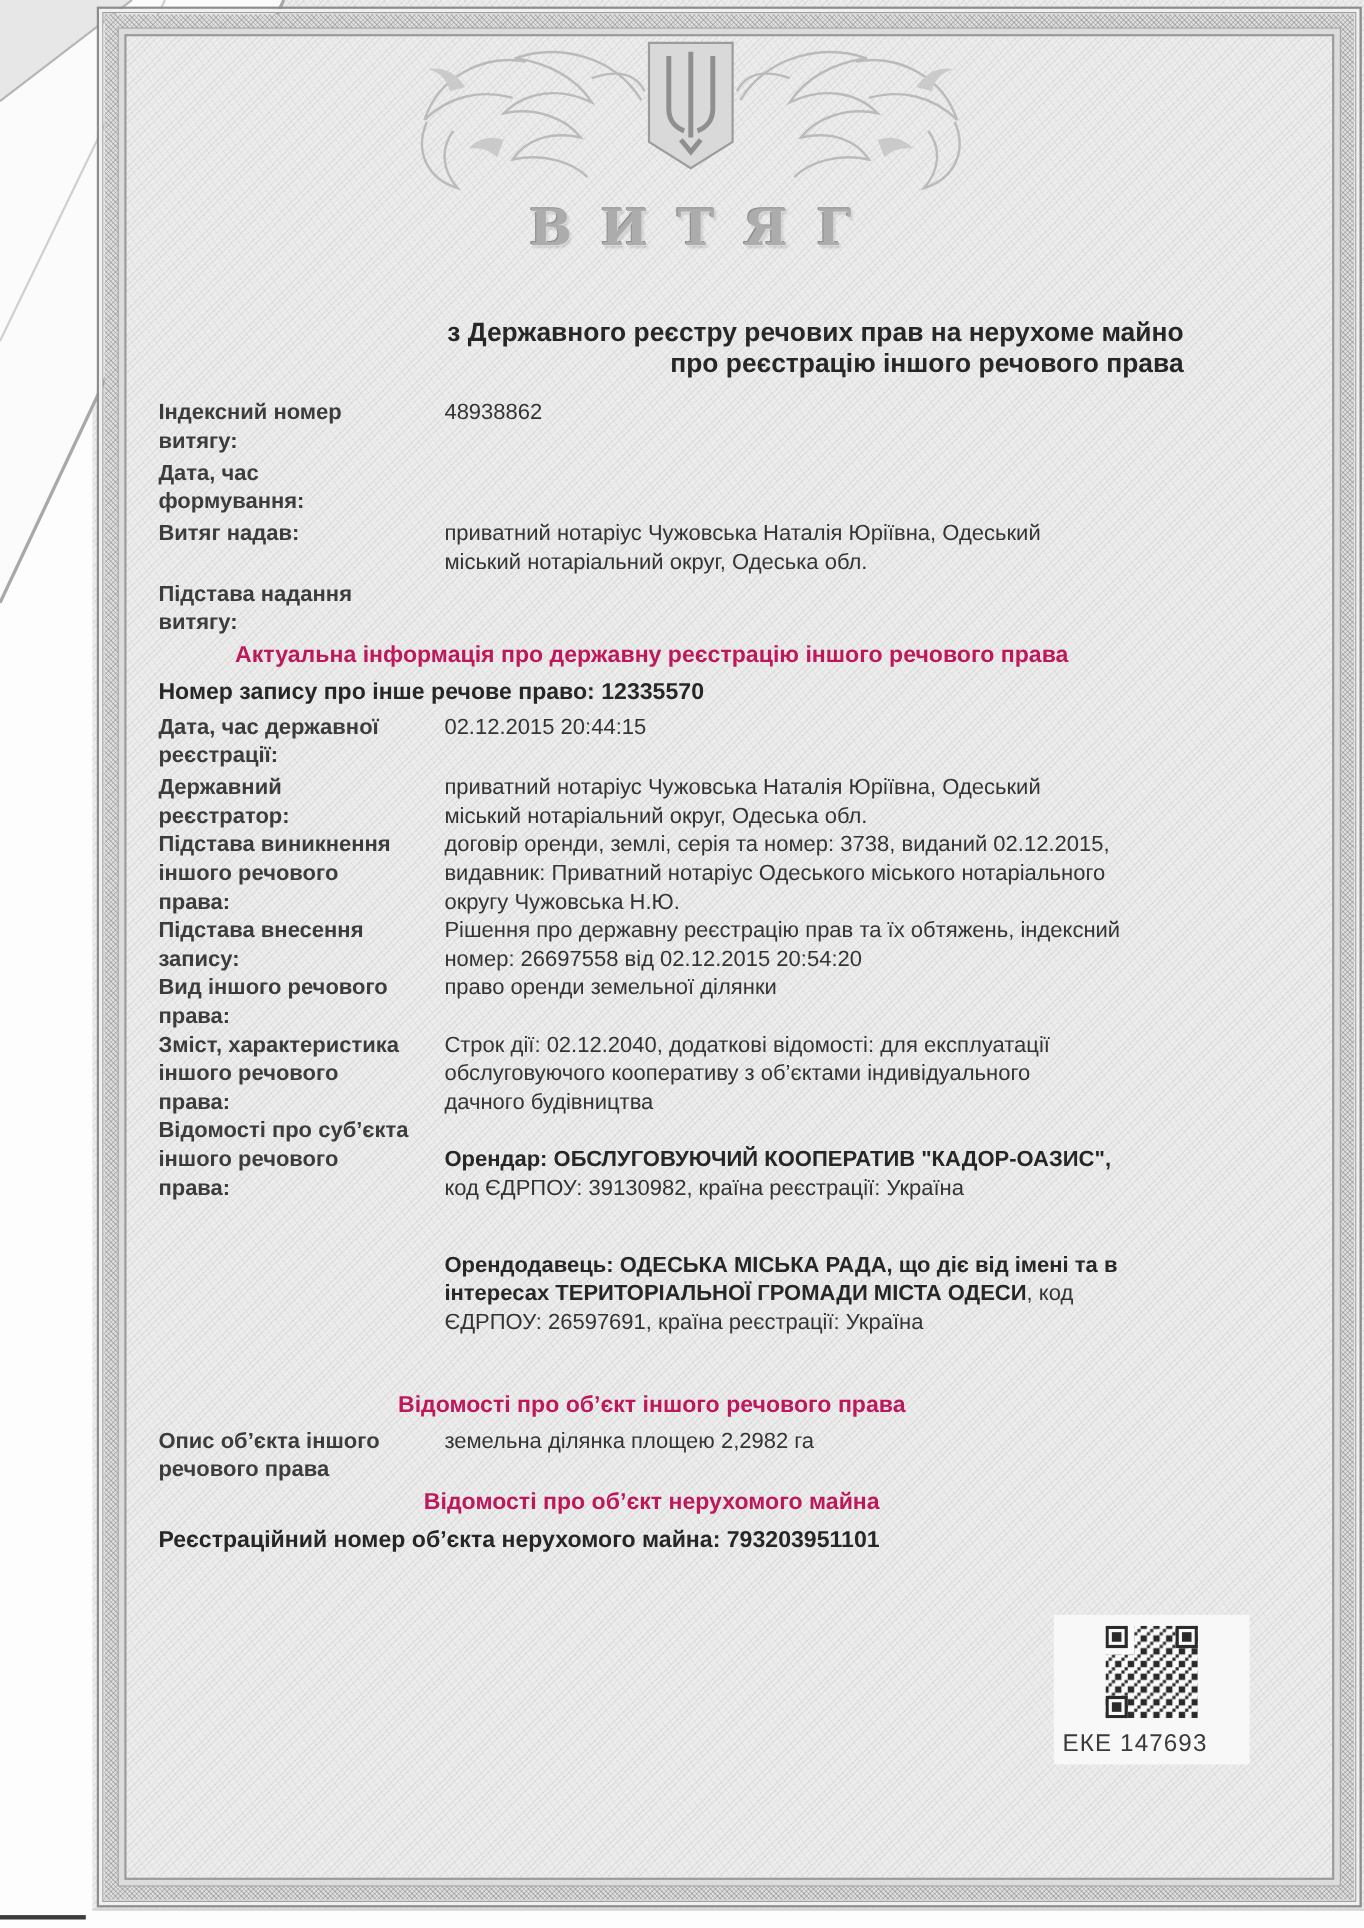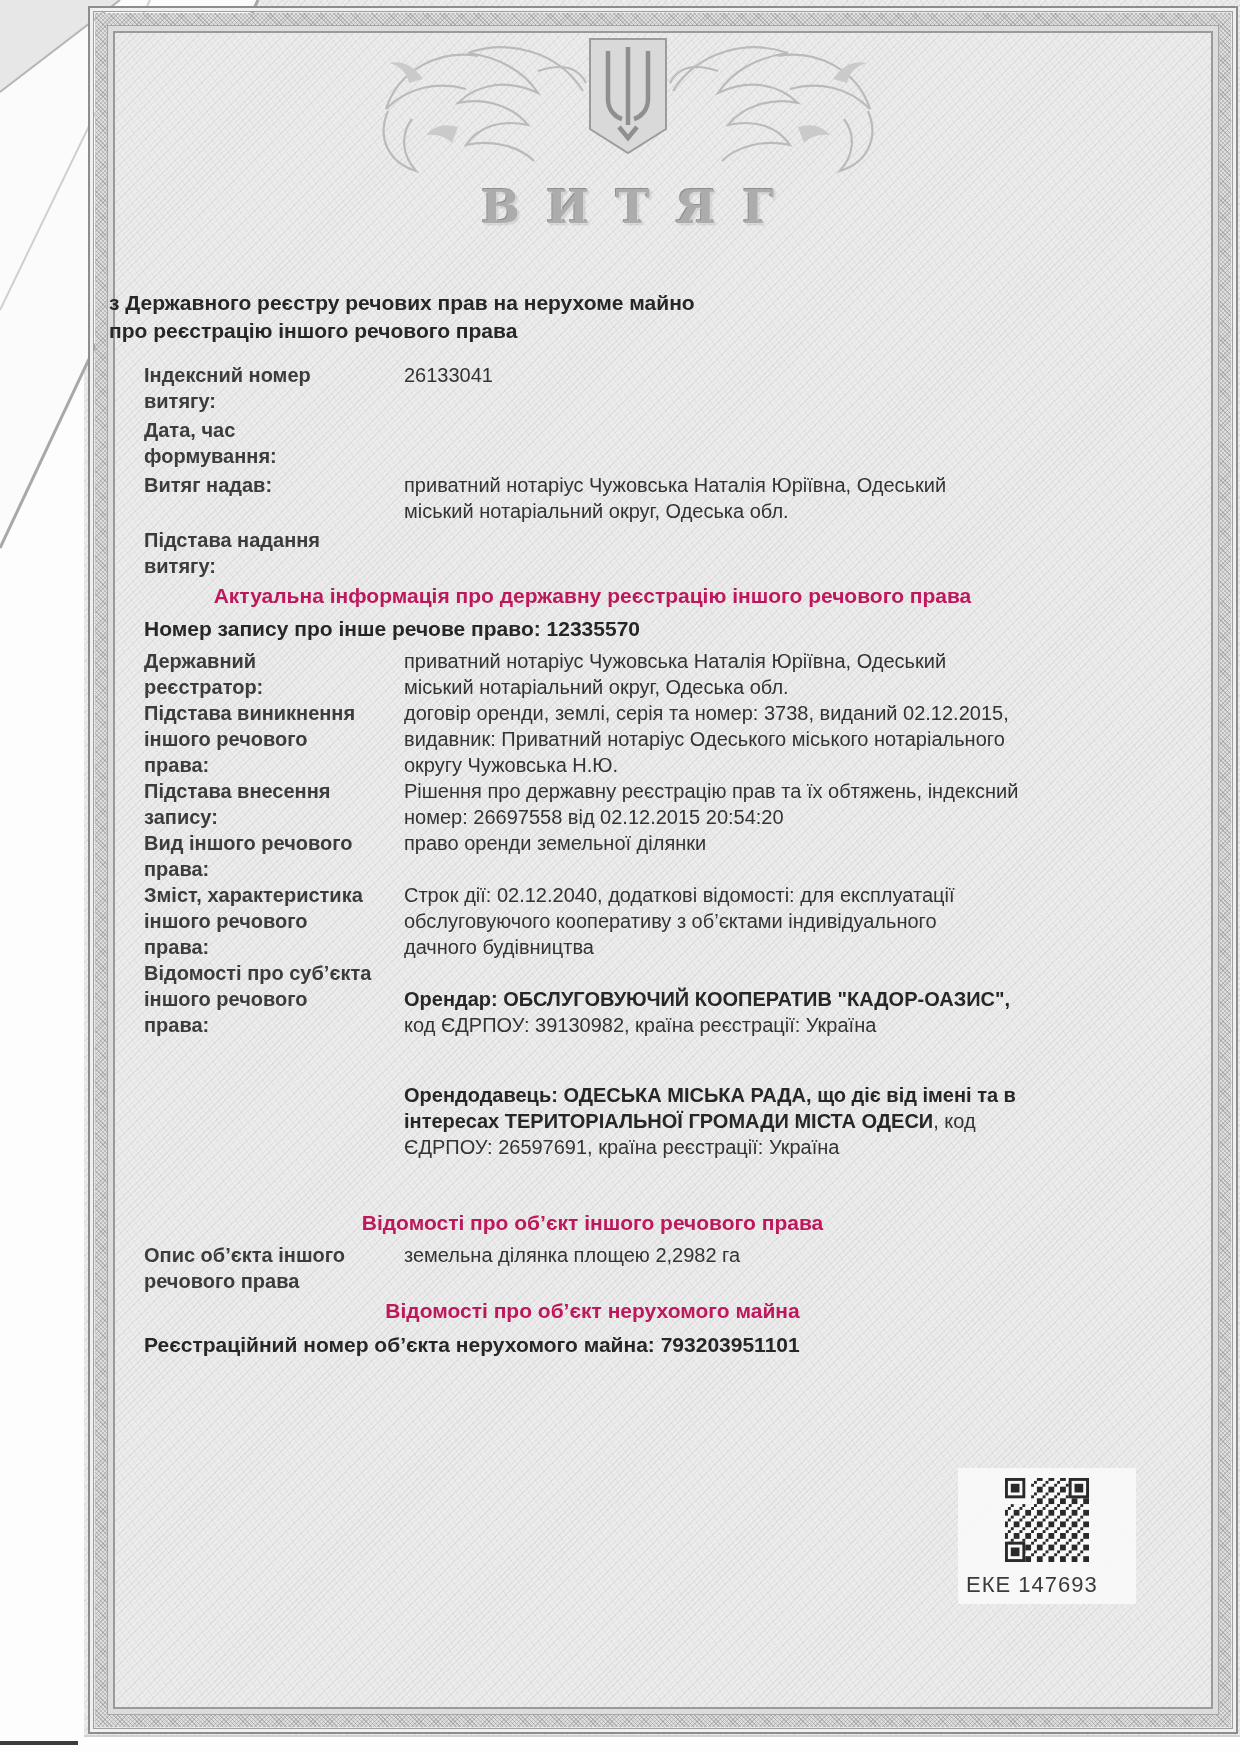--- a/index.html
+++ b/index.html
@@ -52,22 +52,22 @@
   .vignette{display:block;margin:-2px auto 0;}
   .doc-title{
     text-align:center;margin-top:2px;height:52px;
     font-family:"DejaVu Serif","Liberation Serif",serif;
     font-weight:bold;font-size:46px;line-height:52px;
     letter-spacing:26px;text-indent:26px;
     color:#acacac;
     text-shadow:1px 1px 0 #d8d8d8, -1px -1px 0 #8f8f8f, 2px 2px 2px rgba(0,0,0,.12);
   }
   .subtitle{
-    margin-top:56px;text-align:left;transform:translateX(-35px);
-    font-weight:bold;font-size:21px;line-height:28px;color:#262626;
+    margin-top:56px;text-align:right;transform:translateX(-35px);
+    font-weight:bold;font-size:24px;line-height:28px;color:#262626;margin-left:47px;
   }
   .rows{margin-top:17px;}
   .row{display:grid;grid-template-columns:260px 1fr;margin-bottom:3px;}
   .lbl{white-space:pre-line;color:#3c3c3c;font-weight:bold;}
   .val{white-space:pre-line;color:#333;}
   .b{font-weight:bold;color:#262626;}
   .section-heading{
     text-align:center;transform:translateX(-35px);
     font-weight:bold;font-size:21px;line-height:26px;color:#be185d;
   }
@@ -146,41 +146,46 @@
 
     <div class="subtitle">
       <div>з Державного реєстру речових прав на нерухоме майно</div>
       <div>про реєстрацію іншого речового права</div>
     </div>
 
     <div class="rows">
       <div class="row">
         <div class="lbl">Індексний номер
 витягу:</div>
-        <div class="val">26133041</div>
+        <div class="val">48938862</div>
       </div>
       <div class="row">
         <div class="lbl">Дата, час
 формування:</div>
       </div>
       <div class="row">
         <div class="lbl">Витяг надав:</div>
         <div class="val">приватний нотаріус Чужовська Наталія Юріївна, Одеський
 міський нотаріальний округ, Одеська обл.</div>
       </div>
       <div class="row">
         <div class="lbl">Підстава надання
 витягу:</div>
       </div>
     </div>
 
     <div class="section-heading h-actual">Актуальна інформація про державну реєстрацію іншого речового права</div>
     <div class="bold-line record-line">Номер запису про інше речове право: 12335570</div>
 
     <div class="actual-rows">
+      <div class="row gap">
+        <div class="lbl">Дата, час державної
+реєстрації:</div>
+        <div class="val">02.12.2015 20:44:15</div>
+      </div>
       <div class="row">
         <div class="lbl">Державний
 реєстратор:</div>
         <div class="val">приватний нотаріус Чужовська Наталія Юріївна, Одеський
 міський нотаріальний округ, Одеська обл.</div>
       </div>
       <div class="row">
         <div class="lbl">Підстава виникнення
 іншого речового
 права:</div>

